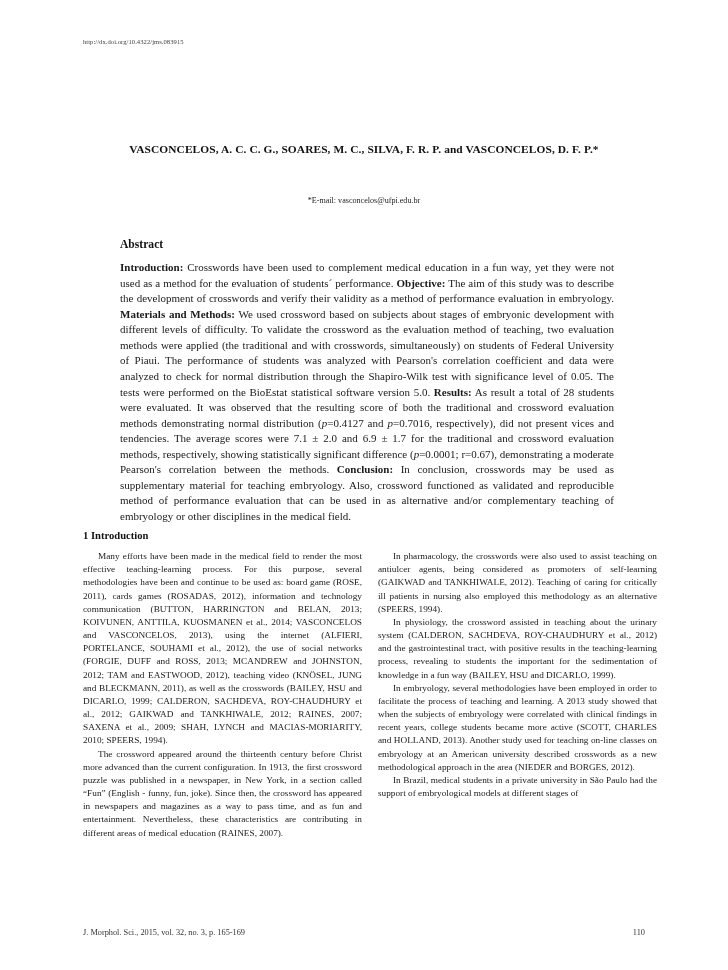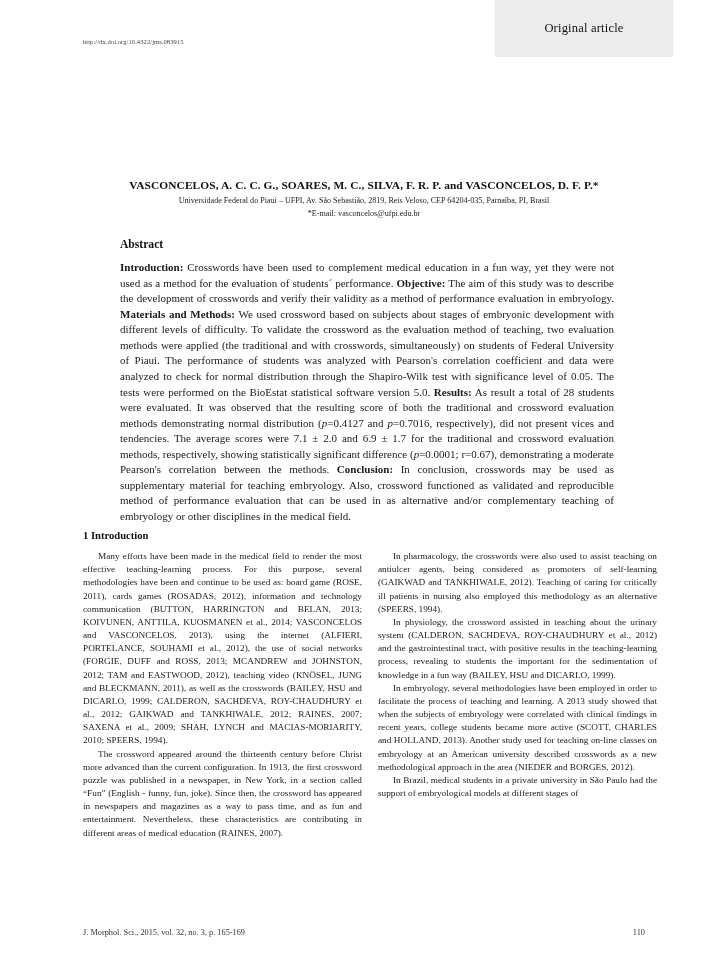--- a/index.html
+++ b/index.html
@@ -72,21 +72,20 @@
     top: 141px;
     width: 540px;
     text-align: center;
   }
   .authors-line {
     font-size: 11.4px;
     font-weight: bold;
     line-height: 1.55;
     color: #111111;
     letter-spacing: 0.1px;
-    margin-top: 36px;
   }
 
   .affiliation-block {
     position: absolute;
     left: 64px;
     top: 194px;
     width: 600px;
     text-align: center;
   }
   .affiliation-line {
@@ -177,33 +176,29 @@
     text-align: right;
     font-size: 8.3px;
     color: #333333;
   }
 </style>
 </head>
 <body>
 
 <div class="page">
 
-  <div class="article-type-box">
-    <span class="article-type-label">Original article</span>
-  </div>
 
   <div class="doi-line">http://dx.doi.org/10.4322/jms.083915</div>
 
 
   <div class="authors-block">
     <div class="authors-line">VASCONCELOS, A. C. C. G., SOARES, M. C., SILVA, F. R. P. and VASCONCELOS, D. F. P.*</div>
   </div>
 
   <div class="affiliation-block">
-    <div class="affiliation-line">Universidade Federal do Piaui – UFPI, Av. São Sebastião, 2819, Reis Veloso, CEP 64204-035, Parnaíba, PI, Brasil</div>
     <div class="email-line">*E-mail: vasconcelos@ufpi.edu.br</div>
   </div>
 
   <div class="abstract-section">
     <div class="abstract-heading">Abstract</div>
     <p class="abstract-body"><b>Introduction:</b> Crosswords have been used to complement medical education in a fun way, yet they were not used as a method for the evaluation of students´ performance. <b>Objective:</b> The aim of this study was to describe the development of crosswords and verify their validity as a method of performance evaluation in embryology. <b>Materials and Methods:</b> We used crossword based on subjects about stages of embryonic development with different levels of difficulty. To validate the crossword as the evaluation method of teaching, two evaluation methods were applied (the traditional and with crosswords, simultaneously) on students of Federal University of Piaui. The performance of students was analyzed with Pearson's correlation coefficient and data were analyzed to check for normal distribution through the Shapiro-Wilk test with significance level of 0.05. The tests were performed on the BioEstat statistical software version 5.0. <b>Results:</b> As result a total of 28 students were evaluated. It was observed that the resulting score of both the traditional and crossword evaluation methods demonstrating normal distribution (<i>p</i>=0.4127 and <i>p</i>=0.7016, respectively), did not present vices and tendencies. The average scores were 7.1 ± 2.0 and 6.9 ± 1.7 for the traditional and crossword evaluation methods, respectively, showing statistically significant difference (<i>p</i>=0.0001; r=0.67), demonstrating a moderate Pearson's correlation between the methods. <b>Conclusion:</b> In conclusion, crosswords may be used as supplementary material for teaching embryology. Also, crossword functioned as validated and reproducible method of performance evaluation that can be used in as alternative and/or complementary teaching of embryology or other disciplines in the medical field.</p>
   </div>
 
 
   <div class="section-heading">1 Introduction</div>

